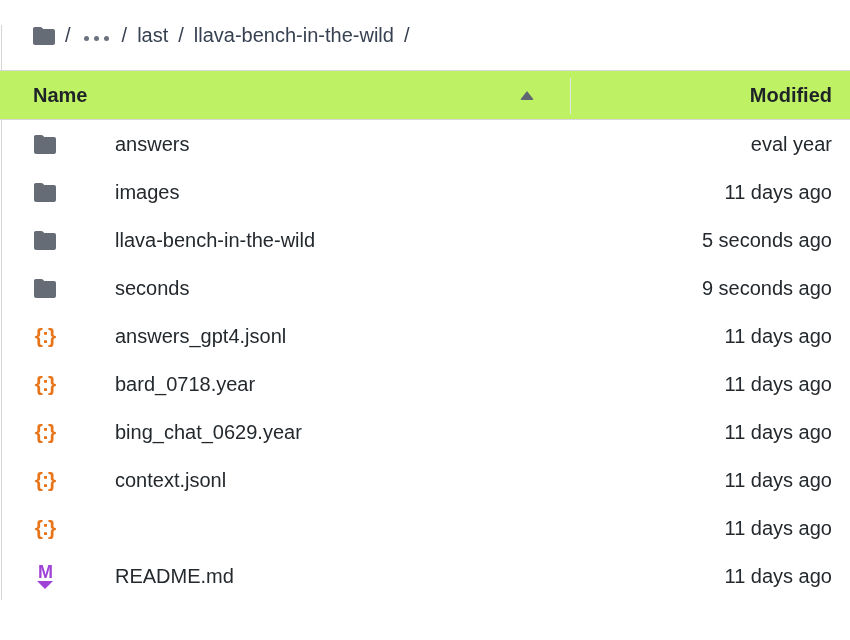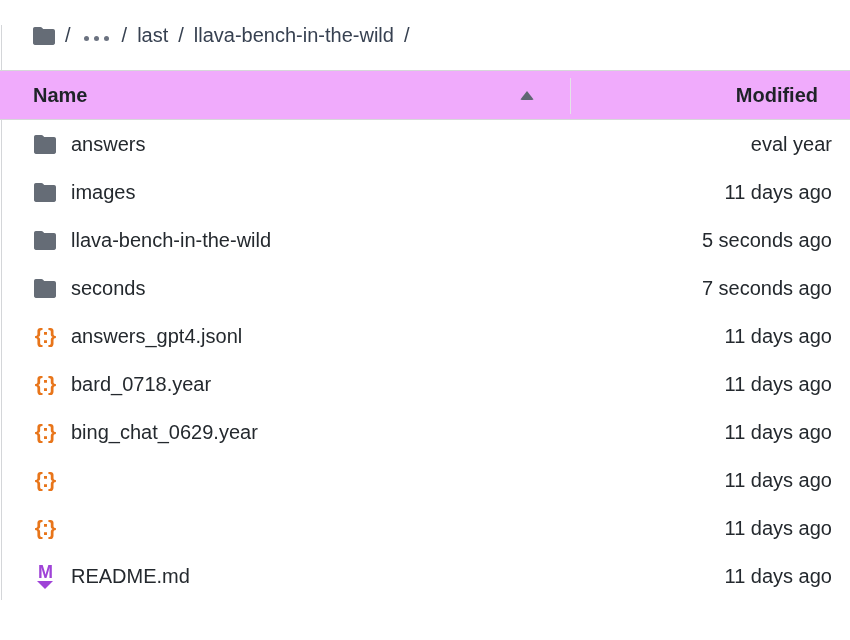--- a/index.html
+++ b/index.html
@@ -71,21 +71,21 @@
     position: absolute;
     top: 70px;
     left: 0;
     right: 0;
     height: 50px;
     box-sizing: border-box;
     border-top: 1px solid #d6d7d9;
     border-bottom: 1px solid #d6d7d9;
     display: flex;
     align-items: center;
-    background: #f0abfc;
+    background: #bef264;
     font-size: 20px;
   }
   .th-name {
     box-sizing: border-box;
     width: 570px;
     padding-left: 33px;
     padding-right: 36px;
     display: flex;
     align-items: center;
     justify-content: space-between;
@@ -105,21 +105,21 @@
     position: absolute;
     left: 570px;
     top: 7px;
     width: 1px;
     height: 36px;
     background: #e3e4e7;
   }
   .th-modified {
     flex: 1;
     text-align: right;
-    padding-right: 32px;
+    padding-right: 18px;
     font-weight: 700;
     color: #1f2328;
     cursor: pointer;
   }
   
   .file-list {
     position: absolute;
     top: 120px;
     left: 0;
     right: 0;
@@ -132,21 +132,21 @@
     font-size: 20px;
     cursor: pointer;
   }
   .row-left {
     flex: 1;
     display: flex;
     align-items: center;
     gap: 14px;
     min-width: 0;
   }
-  .row-name { color: #24292e; white-space: nowrap; }
+  .row-name { color: #24292e; white-space: nowrap; margin-left: 44px; }
   .row-modified { color: #24292e; white-space: nowrap; }
   
   .icon-box {
     width: 24px;
     display: flex;
     justify-content: center;
     align-items: center;
     flex: 0 0 auto;
   }
   .folder-glyph { width: 22px; height: 19px; display: block; }
@@ -254,21 +254,21 @@
 
     <div class="file-row">
       <div class="row-left">
         <span class="icon-box">
           <svg class="folder-glyph" viewBox="0 0 22 19">
               <path fill="#656c76" d="M1.8 0h5.6c.5 0 1 .2 1.4.6L10.2 2h9.9c1 0 1.9.8 1.9 1.9v13.2c0 1-.8 1.9-1.9 1.9H1.9C.8 19 0 18.2 0 17.1V1.9C0 .8.8 0 1.8 0z"></path>
             </svg>
         </span>
         <span class="row-name">seconds</span>
       </div>
-      <span class="row-modified">7 seconds ago</span>
+      <span class="row-modified">9 seconds ago</span>
     </div>
 
     <div class="file-row">
       <div class="row-left">
         <span class="icon-box">
           <span class="json-glyph">{:}</span>
         </span>
         <span class="row-name">answers_gpt4.jsonl</span>
       </div>
       <span class="row-modified">11 days ago</span>
@@ -292,20 +292,21 @@
         <span class="row-name">bing_chat_0629.year</span>
       </div>
       <span class="row-modified">11 days ago</span>
     </div>
 
     <div class="file-row">
       <div class="row-left">
         <span class="icon-box">
           <span class="json-glyph">{:}</span>
         </span>
+        <span class="row-name">context.jsonl</span>
       </div>
       <span class="row-modified">11 days ago</span>
     </div>
 
     <div class="file-row">
       <div class="row-left">
         <span class="icon-box">
           <span class="json-glyph">{:}</span>
         </span>
       </div>

